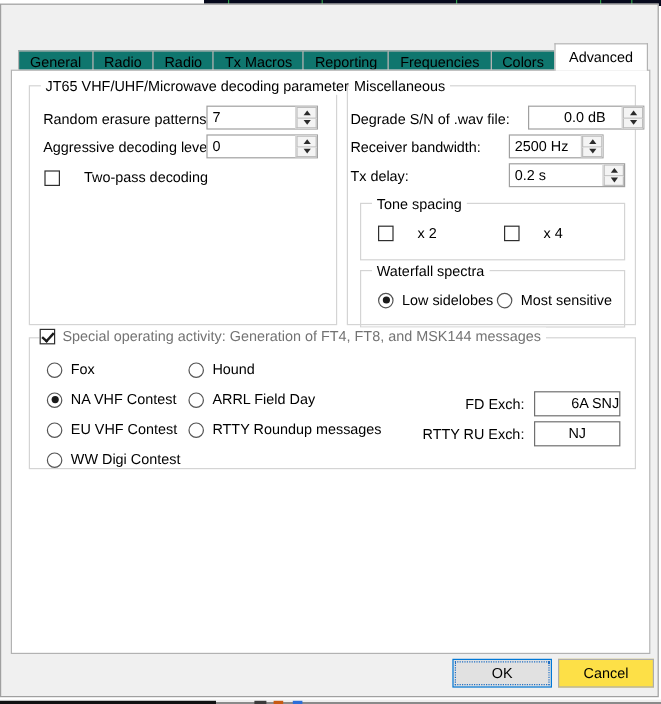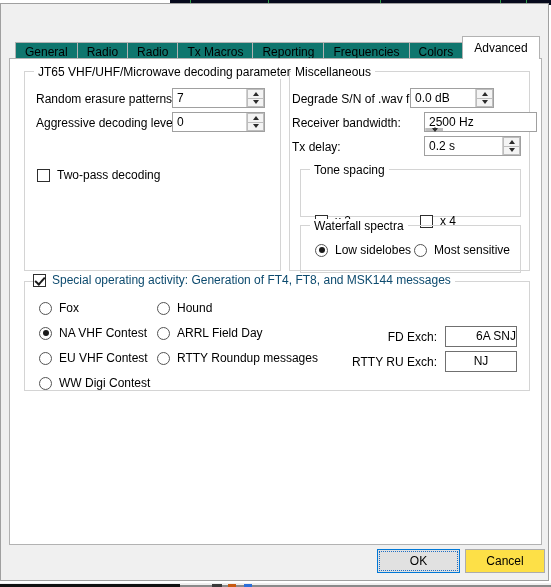--- a/index.html
+++ b/index.html
@@ -159,21 +159,21 @@
     font-size: 12px;
     color: #000;
     white-space: nowrap;
   }
   .group > .group-title-check {
     position: absolute;
     top: -9px; left: 8px;
     background: #ffffff;
     padding: 0 4px 0 0;
     font-size: 12px;
-    color: #0c4a6e;
+    color: #737373;
     white-space: nowrap;
     display: flex;
     align-items: center;
     gap: 6px;
   }
 
   #group-jt65     { left: 14px;  top: 12px;  width: 257px; height: 200px; }
   #group-misc     { left: 279px; top: 12px;  width: 241px; height: 200px; }
   #group-tone     { left: 10px;  top: 97px;  width: 221px; height: 48px; text-align: right; }
   #group-waterfall{ left: 10px;  top: 153px; width: 221px; height: 48px; }
@@ -232,24 +232,23 @@
     border-right: 3px solid transparent;
   }
   .spinbox .sb-up::after { border-bottom: 4px solid #2b2b2b; }
   .spinbox .sb-down::after { border-top: 4px solid #2b2b2b; }
 
   
   .checkrow {
     position: absolute;
     display: flex;
     align-items: center;
-    gap: 7px;
-    font-size: 12px;
-    white-space: nowrap;
-    margin-top: 27px;
+    gap: 20px;
+    font-size: 12px;
+    white-space: nowrap;
   }
   .cbox {
     width: 13px; height: 13px;
     border: 1px solid #2e2e2e;
     background: #ffffff;
     box-sizing: border-box;
     position: relative;
     flex: none;
   }
   .cbox.checked::after {
@@ -396,30 +395,30 @@
       <div class="checkrow" style="left:12px; top:69px;">
         <span class="cbox"></span>
         <span>Two-pass decoding</span>
       </div>
     </div>
 
     <div class="group" id="group-misc">
       <div class="group-title" style="left:1px;">Miscellaneous</div>
 
       <div class="field-label" style="left:2px; top:20px;">Degrade S/N of .wav file:</div>
-      <div class="spinbox" style="left:120px; top:16px; width:84px;">
+      <div class="spinbox" style="left:150px; top:16px; width:97px;padding-left:25px;">
         <div class="sb-value">0.0 dB</div>
         <div class="sb-buttons">
           <div class="sb-up"></div>
           <div class="sb-down"></div>
         </div>
       </div>
 
       <div class="field-label" style="left:2px; top:44px;">Receiver bandwidth:</div>
-      <div class="spinbox" style="left:134px; top:40px; width:113px;flex-direction:column;">
+      <div class="spinbox" style="left:134px; top:40px; width:79px;">
         <div class="sb-value">2500  Hz</div>
         <div class="sb-buttons">
           <div class="sb-up"></div>
           <div class="sb-down"></div>
         </div>
       </div>
 
       <div class="field-label" style="left:2px; top:68px;">Tx delay:</div>
       <div class="spinbox" style="left:134px; top:64px; width:97px;">
         <div class="sb-value">0.2  s</div>

